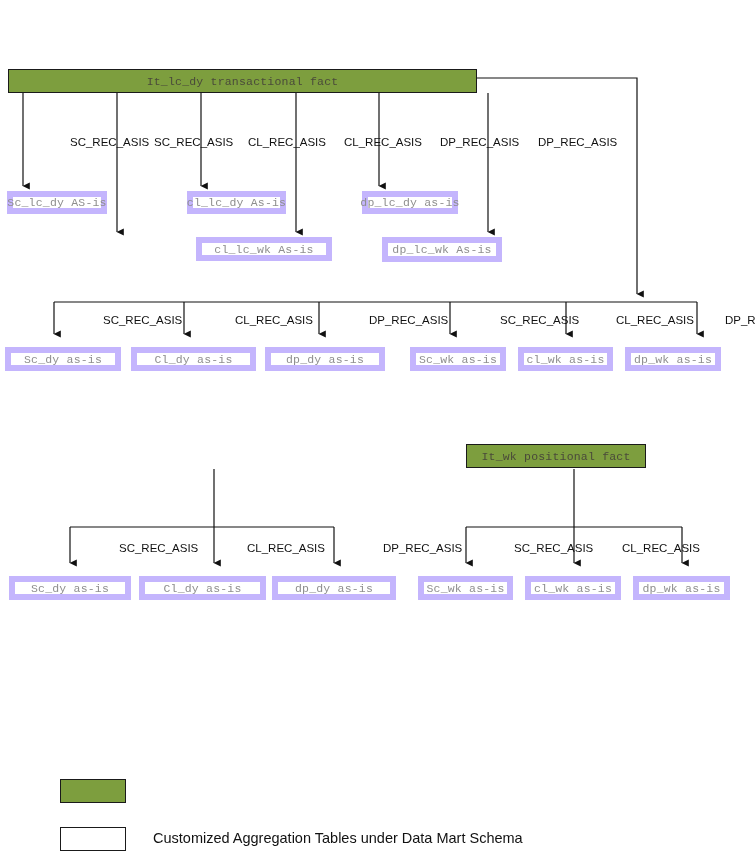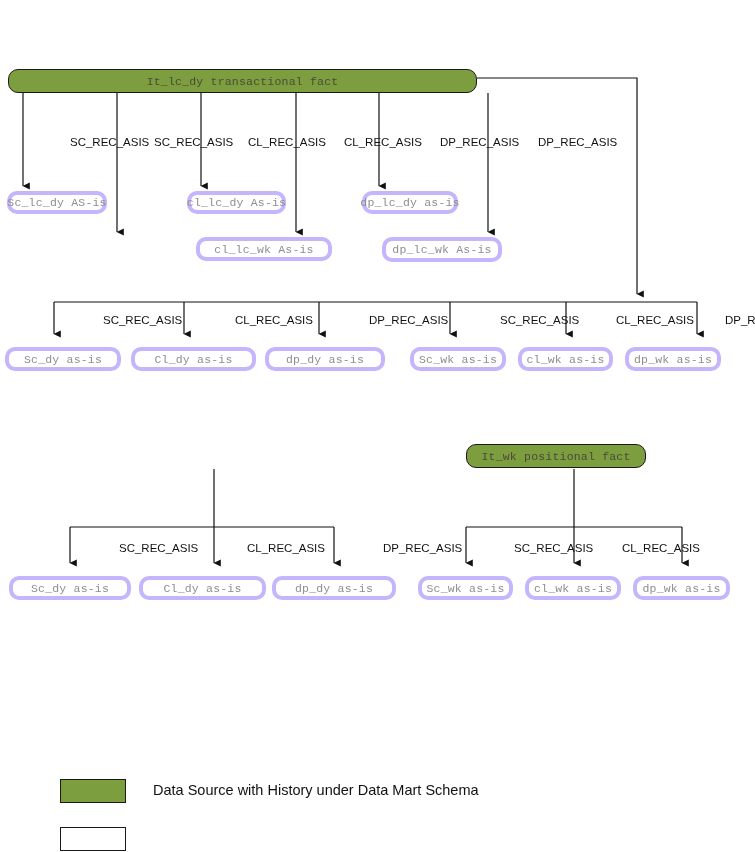--- a/index.html
+++ b/index.html
@@ -7,23 +7,23 @@
        font-family:"Liberation Sans", sans-serif;color:#000;}
   #stage{position:absolute;left:0;top:0;width:755px;height:852px;overflow:hidden;}
   svg.wires{position:absolute;left:0;top:0;width:755px;height:852px;pointer-events:none;}
 
   .title{position:absolute;left:0;top:2px;width:755px;text-align:center;
          font-size:15px;color:#111;letter-spacing:.1px;}
 
   .node{position:absolute;box-sizing:border-box;
         display:flex;align-items:center;justify-content:center;
         font-family:"Liberation Mono","DejaVu Sans Mono",monospace;
-        font-size:11.5px;color:#6e6e6e;letter-spacing:.2px;white-space:nowrap;border-radius:10px;}
+        font-size:11.5px;color:#6e6e6e;letter-spacing:.2px;white-space:nowrap;}
   .node.fact{background:#7d9e3e;border:1px solid #1a1a1a;color:#4a4a3a;}
-  .node.agg{background:#ffffff;border:4px solid #c4b5fd;color:#8e8e8e;}
+  .node.agg{background:#ffffff;border:6px solid #c4b5fd;color:#8e8e8e;}
 
   .elabel{position:absolute;font-size:11.5px;color:#111;white-space:nowrap;
           font-family:"Liberation Sans", sans-serif;margin-left:41px;}
 
   .legend-sw{position:absolute;box-sizing:border-box;width:66px;height:24px;border:1px solid #1a1a1a;}
   .legend-sw.green{background:#7d9e3e;}
   .legend-sw.white{background:#ffffff;}
   .legend-txt{position:absolute;font-size:14.5px;color:#111;white-space:nowrap;}
 </style>
 </head>
@@ -110,17 +110,17 @@
   <div class="elabel" style="left:581px;top:542px;">CL_REC_ASIS</div>
 
   <div class="node agg" style="left:9px;top:576px;width:122px;height:24px;">Sc_dy as-is</div>
   <div class="node agg" style="left:139px;top:576px;width:127px;height:24px;">Cl_dy as-is</div>
   <div class="node agg" style="left:272px;top:576px;width:124px;height:24px;">dp_dy as-is</div>
   <div class="node agg" style="left:418px;top:576px;width:95px;height:24px;">Sc_wk as-is</div>
   <div class="node agg" style="left:525px;top:576px;width:96px;height:24px;">cl_wk as-is</div>
   <div class="node agg" style="left:633px;top:576px;width:97px;height:24px;">dp_wk as-is</div>
 
   <div class="legend-sw green" style="left:60px;top:779px;"></div>
-  <div class="legend-txt" style="left:153px;top:782px;">Data Source with History under Data Mart Schema</div>
 
   <div class="legend-sw white" style="left:60px;top:827px;"></div>
+  <div class="legend-txt" style="left:153px;top:830px;">Customized Aggregation Tables under Data Mart Schema</div>
 
 </div>
 
 </body></html>

